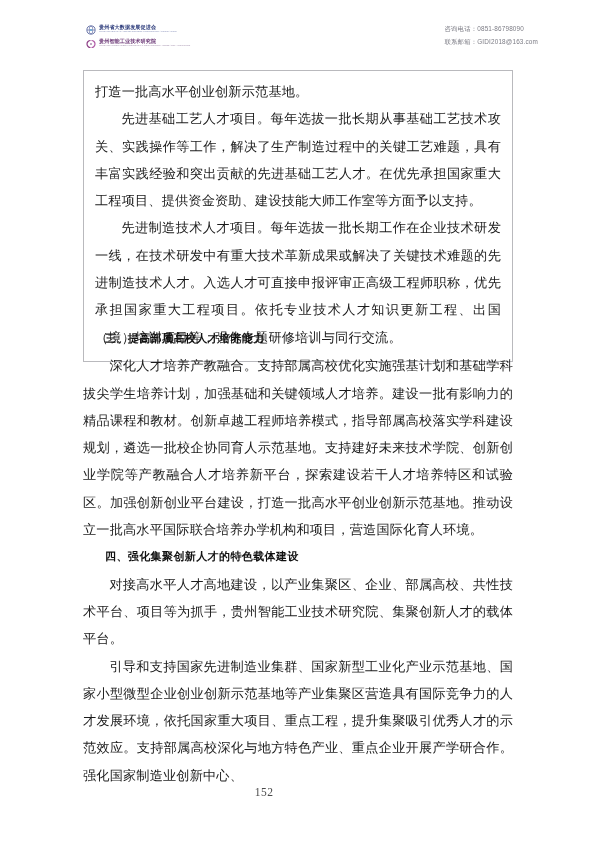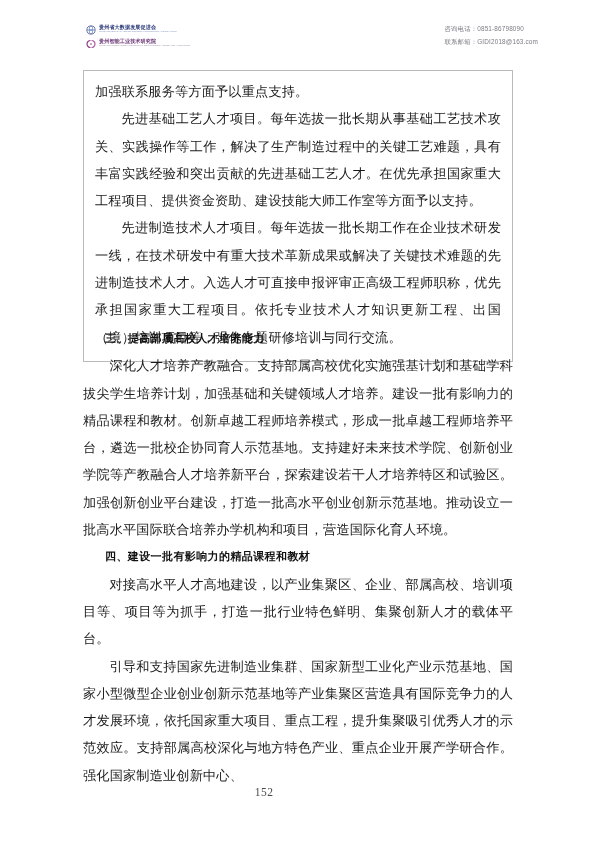--- a/index.html
+++ b/index.html
@@ -191,31 +191,31 @@
     </div>
 
     <div class="contact-block">
       <div class="contact-line">咨询电话：0851-86798090</div>
       <div class="contact-line">联系邮箱：GIDI2018@163.com</div>
     </div>
 
   </div>
 
   <div class="quote-box">
-    <p class="para">加强联系服务等方面予以重点支持。</p>
+    <p class="para">打造一批高水平创业创新示范基地。</p>
     <p class="para indent">先进基础工艺人才项目。每年选拔一批长期从事基础工艺技术攻关、实践操作等工作，解决了生产制造过程中的关键工艺难题，具有丰富实践经验和突出贡献的先进基础工艺人才。在优先承担国家重大工程项目、提供资金资助、建设技能大师工作室等方面予以支持。</p>
     <p class="para indent">先进制造技术人才项目。每年选拔一批长期工作在企业技术研发一线，在技术研发中有重大技术革新成果或解决了关键技术难题的先进制造技术人才。入选人才可直接申报评审正高级工程师职称，优先承担国家重大工程项目。依托专业技术人才知识更新工程、出国（境）培训项目等，强化专题研修培训与同行交流。</p>
   </div>
 
   <div class="content">
 
     <h2 class="section-heading">三、提高部属高校人才培养能力</h2>
-    <p class="para indent">深化人才培养产教融合。支持部属高校优化实施强基计划和基础学科拔尖学生培养计划，加强基础和关键领域人才培养。建设一批有影响力的精品课程和教材。创新卓越工程师培养模式，形成一批卓越工程师培养平台，遴选一批校企协同育人示范基地。支持建好未来技术学院、创新创业学院等产教融合人才培养新平台，探索建设若干人才培养特区和试验区。加强创新创业平台建设，打造一批高水平创业创新示范基地。推动设立一批高水平国际联合培养办学机构和项目，营造国际化育人环境。</p>
-
-    <h2 class="section-heading">四、建设一批有影响力的精品课程和教材</h2>
-    <p class="para indent">对接高水平人才高地建设，以产业集聚区、企业、部属高校、培训项目等、项目等为抓手，打造一批行业特色鲜明、集聚创新人才的载体平台。</p>
+    <p class="para indent">深化人才培养产教融合。支持部属高校优化实施强基计划和基础学科拔尖学生培养计划，加强基础和关键领域人才培养。建设一批有影响力的精品课程和教材。创新卓越工程师培养模式，指导部属高校落实学科建设规划，遴选一批校企协同育人示范基地。支持建好未来技术学院、创新创业学院等产教融合人才培养新平台，探索建设若干人才培养特区和试验区。加强创新创业平台建设，打造一批高水平创业创新示范基地。推动设立一批高水平国际联合培养办学机构和项目，营造国际化育人环境。</p>
+
+    <h2 class="section-heading">四、强化集聚创新人才的特色载体建设</h2>
+    <p class="para indent">对接高水平人才高地建设，以产业集聚区、企业、部属高校、共性技术平台、项目等为抓手，贵州智能工业技术研究院、集聚创新人才的载体平台。</p>
     <p class="para indent">引导和支持国家先进制造业集群、国家新型工业化产业示范基地、国家小型微型企业创业创新示范基地等产业集聚区营造具有国际竞争力的人才发展环境，依托国家重大项目、重点工程，提升集聚吸引优秀人才的示范效应。支持部属高校深化与地方特色产业、重点企业开展产学研合作。强化国家制造业创新中心、</p>
 
   </div>
 
   <div class="page-number">152</div>
 
 </div>
 
 </body></html>

